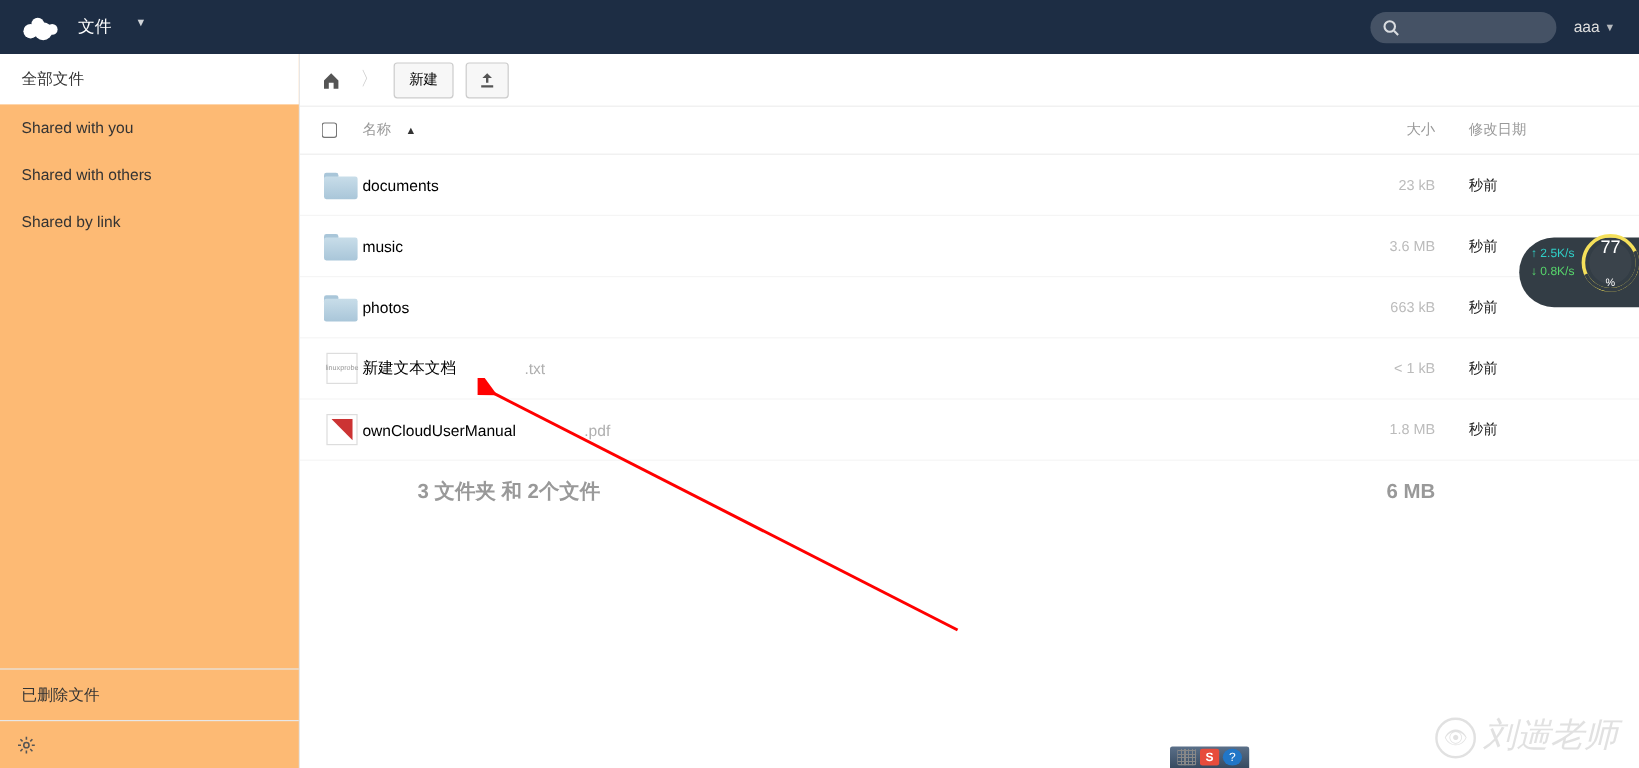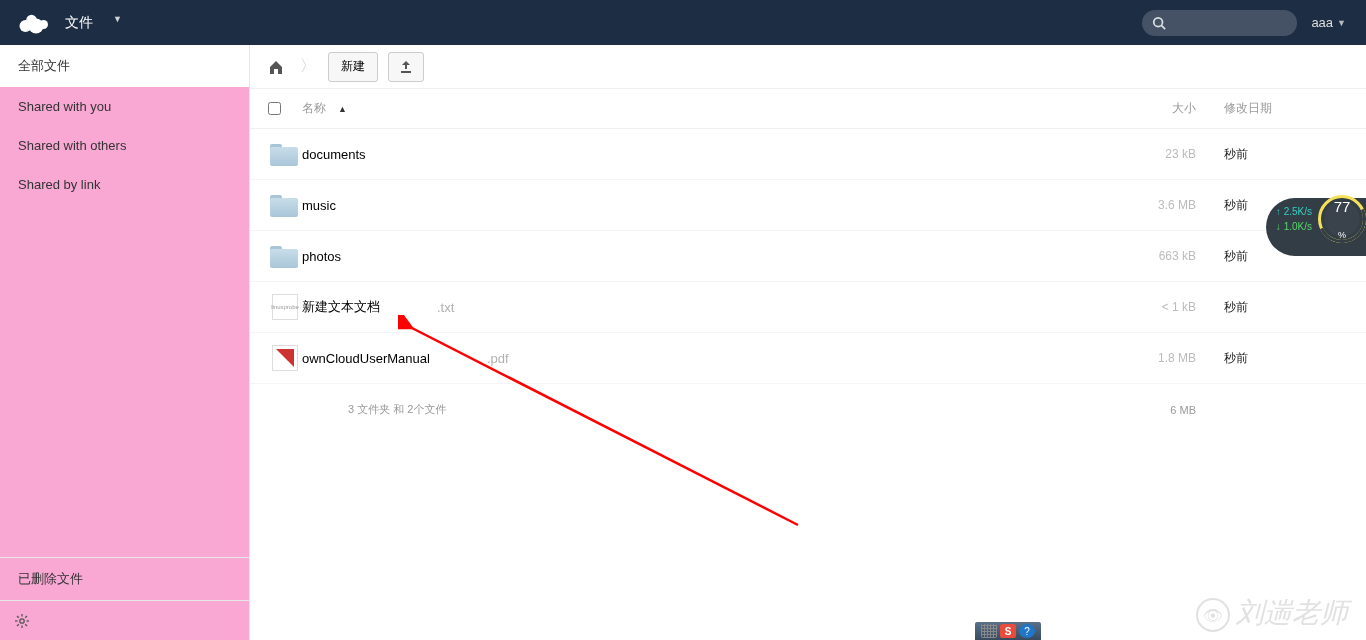--- a/index.html
+++ b/index.html
@@ -10,21 +10,21 @@
 .logo { width: 65px; display: flex; justify-content: center; align-items: center; }
 .logo svg { width: 36px; height: 24px; }
 .app-title { font-size: 14px; color: #fff; display: flex; align-items: flex-start; gap: 20px; cursor: pointer; }
 .spacer { flex: 1; }
 .search-box { background: rgba(255,255,255,0.18); border-radius: 14px; height: 26px; width: 155px; display: flex; align-items: center; padding: 0 10px; margin-right: 14px; }
 .search-box svg { width: 14px; height: 14px; opacity: 0.8; }
 .user-menu { color: #ddd; font-size: 13px; margin-right: 20px; display: flex; align-items: center; gap: 4px; cursor: pointer; }
 
 
 .main-wrap { display: flex; height: 595px; }
-.sidebar { width: 250px; background: #f9a8d4; border-right: 1px solid #e7e7e7; display: flex; flex-direction: column; position: relative; }
+.sidebar { width: 250px; background: #fdba74; border-right: 1px solid #e7e7e7; display: flex; flex-direction: column; position: relative; }
 .sidebar-item { padding: 12px 18px; font-size: 13px; color: #333; cursor: pointer; }
 .sidebar-item.active { background: #fff; }
 .sidebar-bottom { margin-top: auto; }
 .sidebar-bottom .sidebar-item { border-top: 1px solid #e7e7e7; }
 .settings-row { height: 40px; display: flex; align-items: center; padding-left: 14px; border-top: 1px solid #e7e7e7; }
 
 .content { flex: 1; background: #fff; }
 .controls { height: 44px; border-bottom: 1px solid #eee; display: flex; align-items: center; padding-left: 14px; gap: 10px; }
 .breadcrumb-home { width: 24px; height: 24px; display: flex; align-items: center; justify-content: center; cursor: pointer; }
 .breadcrumb-sep { color: #ccc; margin: 0 2px; }
@@ -48,21 +48,21 @@
 .icon-cell { width: 34px; display: flex; justify-content: center; }
 
 .folder-ico { width: 30px; height: 24px; position: relative; }
 .folder-ico::before { content:''; position:absolute; top:2px; left:0; width:12px; height:5px; background:#a9c6d9; border-radius:2px 2px 0 0; }
 .folder-ico::after { content:''; position:absolute; top:5px; left:0; width:28px; height:19px; background:linear-gradient(#c8dde9,#a9c6d9); border-radius:2px; }
 
 .txt-ico { width:26px; height:26px; display:flex; align-items:center; justify-content:center; font-size:6px; color:#999; border:1px solid #ddd; background:#fff; }
 .pdf-ico { width:26px; height:26px; background:#fff; border:1px solid #ddd; position:relative; overflow:hidden; }
 .pdf-ico::after { content:''; position:absolute; inset:3px; background:#cc3333; clip-path: polygon(0 0,100% 0,100% 100%,0 0); }
 
-.summary-row { display: flex; align-items: center; height: 51px; padding-left: 18px; font-size: 11px; color: #999; }
+.summary-row { display: flex; align-items: center; height: 51px; padding-left: 18px; font-size: 17px; color: #999; font-weight: bold; }
 .summary-row .col-name { padding-left: 46px; }
 
 
 .speed-widget { position: absolute; right: 0; top: 198px; display:flex; align-items:center; background:#333d45; border-radius:30px 0 0 30px; padding:4px 0 20px 10px; color:#fff; font-size:10px; height:58px; }
 .speed-nums { display:flex; flex-direction:column; gap:4px; margin-right:6px; }
 .speed-up { color:#2fd0c8; }
 .speed-down { color:#57d66b; }
 .speed-circle { width:48px; height:48px; border-radius:50%; background:radial-gradient(circle,#3a434b 58%,transparent 60%); border:3px solid #f5e05a; display:flex; align-items:center; justify-content:space-between; font-size:15px; color:#fff; position:relative;flex-direction:column; }
 .speed-circle::after { content:''; position:absolute; inset:-3px; border-radius:50%; border:3px solid transparent; border-right-color:#333d45; border-bottom-color:#333d45; transform:rotate(20deg); }
 .pct { font-size:9px; vertical-align:super; }
@@ -224,21 +224,21 @@
       <div class="col-name">3 文件夹 和 2个文件</div>
       <div class="col-size">6 MB</div>
       <div class="col-date"></div>
     </div>
   </div>
 </div>
 
 <div class="speed-widget">
   <div class="speed-nums">
     <div class="speed-up">↑ <span>2.5K/s</span></div>
-    <div class="speed-down">↓ <span>1.0K/s</span></div>
+    <div class="speed-down">↓ <span>0.8K/s</span></div>
   </div>
   <div class="speed-circle">
     <span>77</span>
       <span class="pct">%</span>
   </div>
 </div>
 
 <svg class="arrow-svg" width="410" height="220">
   <defs>
       <marker id="ah" markerWidth="12" markerHeight="12" refX="2" refY="6" orient="auto">

